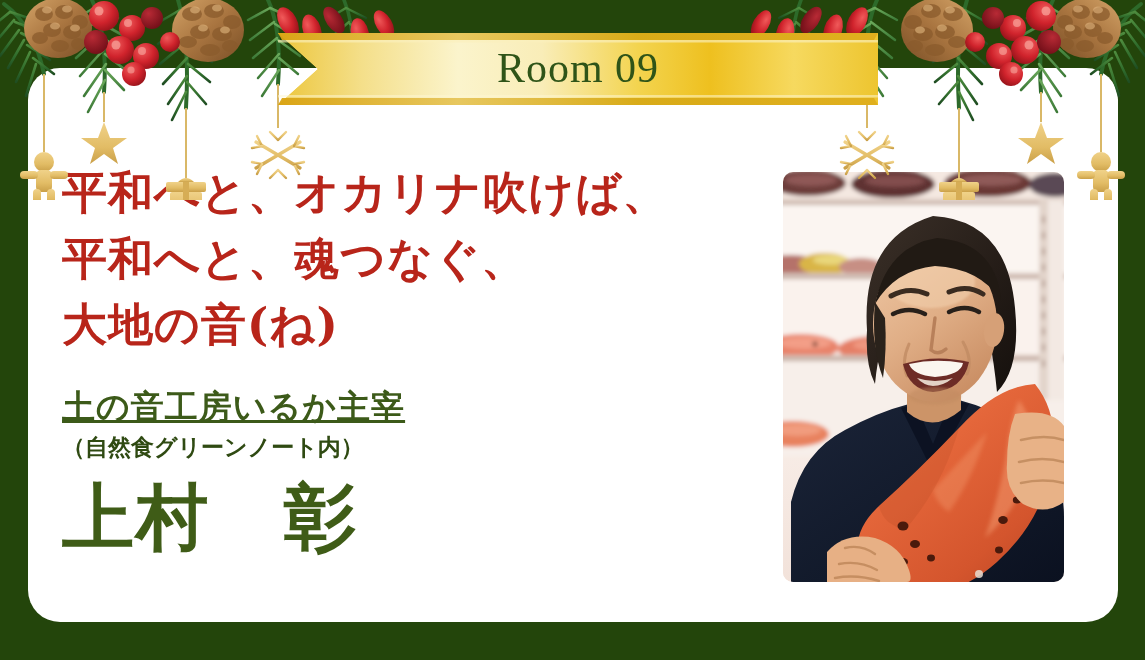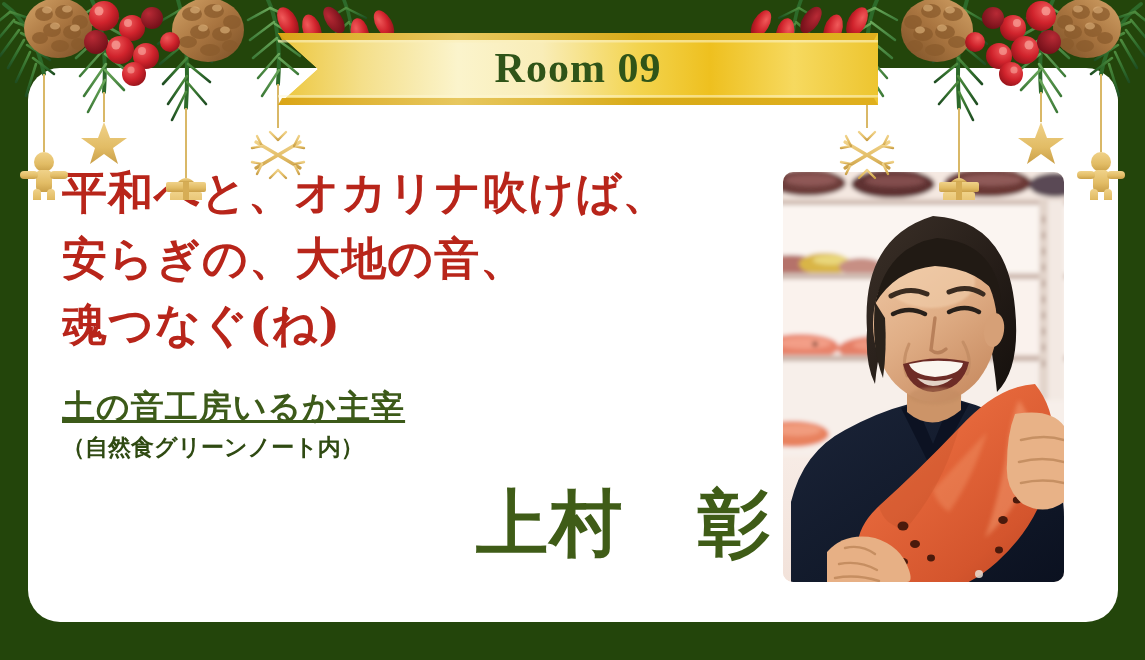--- a/index.html
+++ b/index.html
@@ -31,21 +31,20 @@
   }
 
   
   .ribbon-wrap {
     position: absolute;
     left: 278px;
     top: 33px;
     width: 600px;
     height: 72px;
     z-index: 40;
-    font-weight: bold;
   }
   .ribbon-wrap svg { display: block; }
   .ribbon-label {
     position: absolute;
     left: 0; top: 0;
     width: 600px;
     height: 72px;
     display: flex;
     align-items: center;
     justify-content: center;
@@ -92,29 +91,28 @@
     color: #2f4a12;
     font-family: "DejaVu Serif", "Liberation Serif", serif;
     font-weight: 700;
     font-size: 23px;
     letter-spacing: 0px;
     line-height: 1.15;
     white-space: nowrap;
   }
 
   .person-name {
-    margin-top: 24px;
+    margin-top: 18px;
     color: #3f5c17;
     font-family: "DejaVu Serif", "Liberation Serif", serif;
     font-weight: 700;
     font-size: 72px;
     line-height: 1.05;
     letter-spacing: 2px;
     white-space: pre;
-    text-align: right;
   }
 
   
   .photo {
     position: absolute;
     left: 783px;
     top: 172px;
     width: 281px;
     height: 410px;
     border-radius: 10px;
@@ -138,22 +136,22 @@
 </head>
 <body>
 
 <div class="slide">
 
   <div class="card"></div>
 
   <div class="text-col">
 
     <div class="poem">平和へと、オカリナ吹けば、</div>
-    <div class="poem">安らぎの、大地の音、</div>
-    <div class="poem">魂つなぐ(ね)</div>
+    <div class="poem">平和へと、魂つなぐ、</div>
+    <div class="poem">大地の音(ね)</div>
 
     <div class="affil">土の音工房いるか主宰</div>
     <div class="affil-sub">（自然食グリーンノート内）</div>
     <div class="person-name">上村　彰</div>
 
   </div>
 
   <div class="photo">
     <svg width="281" height="410" viewBox="0 0 281 410">
       <defs>

